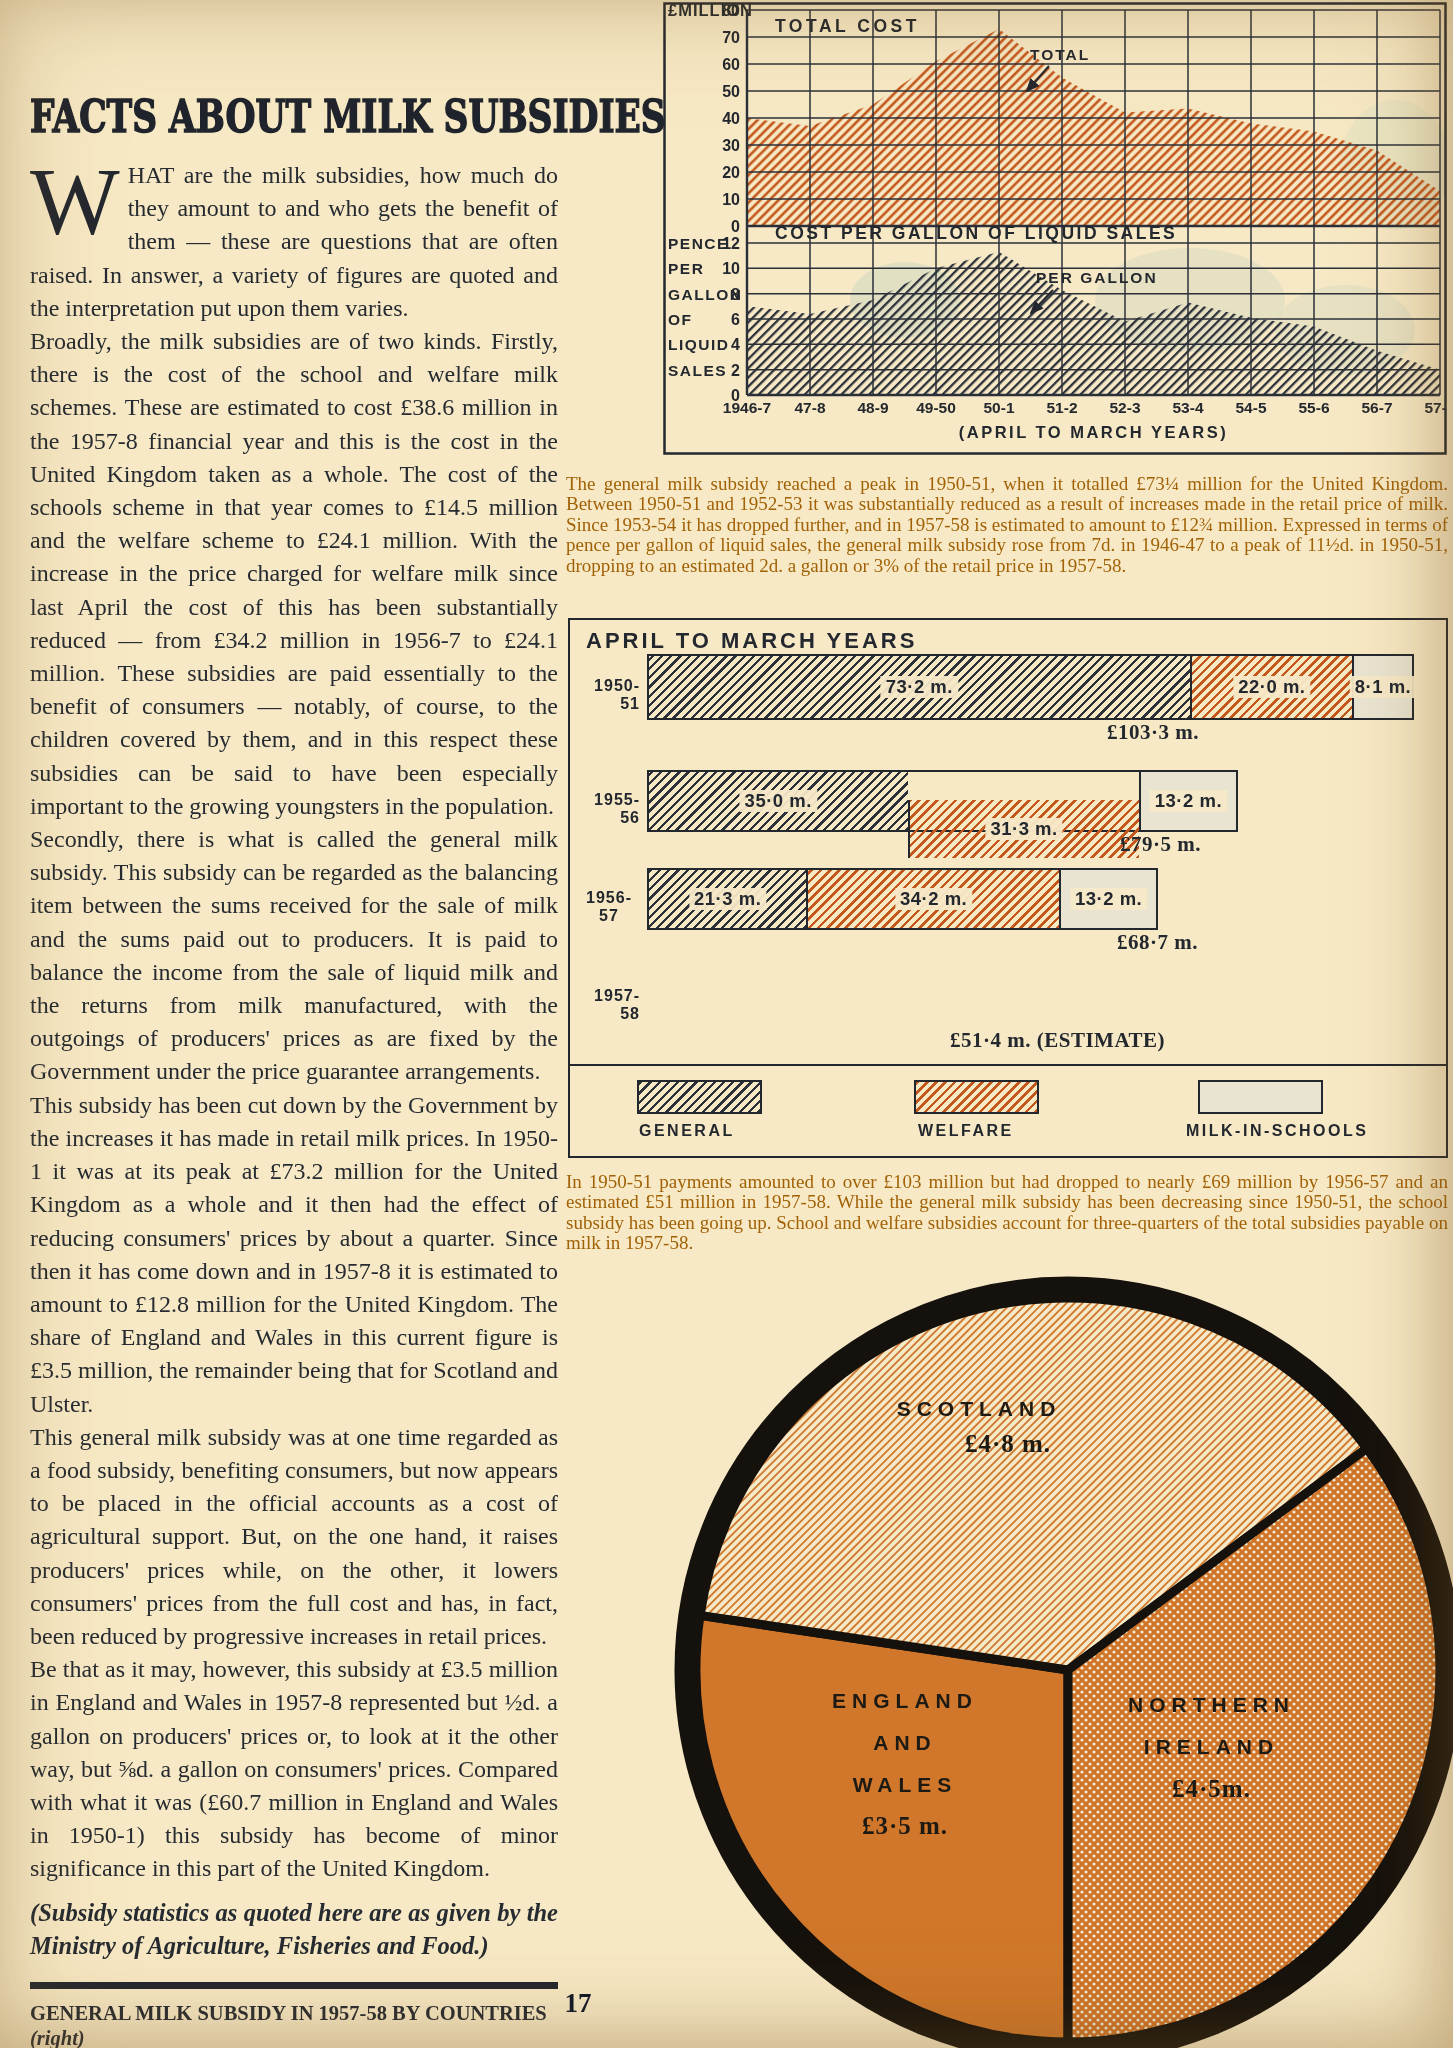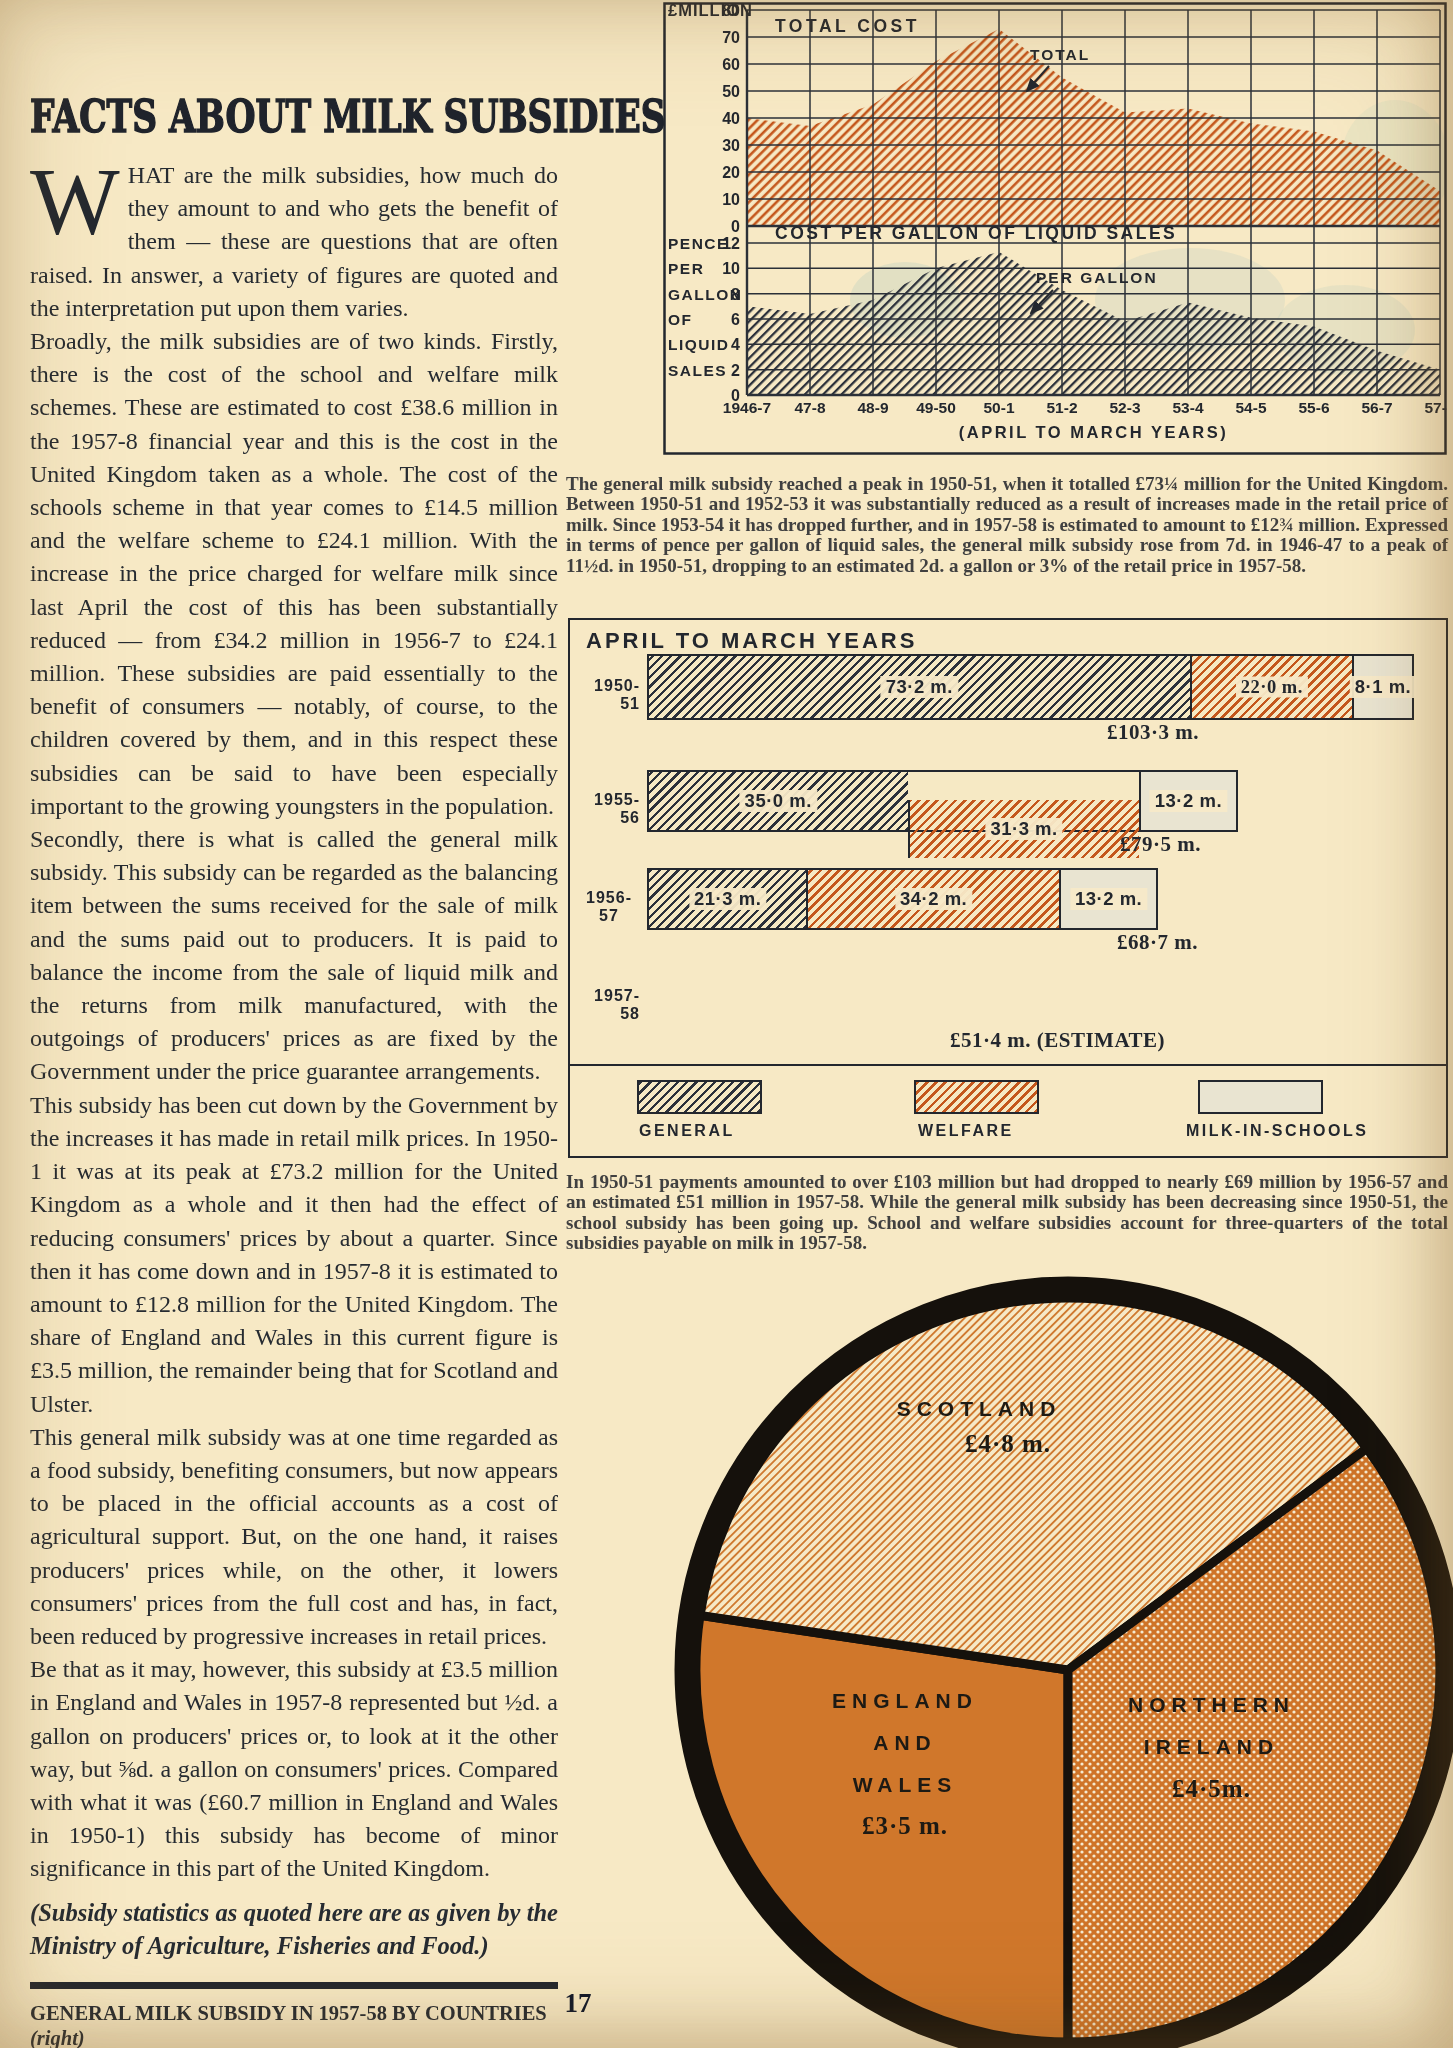--- a/index.html
+++ b/index.html
@@ -12,21 +12,21 @@
   h1.title{font-family:"DejaVu Serif",serif;font-weight:bold;font-size:42px;margin:0 0 18px 0;
         color:#20242c;-webkit-text-stroke:1.4px #20242c;white-space:nowrap;width:644px;
         transform:scale(.82,1.08);transform-origin:0 60%;letter-spacing:0px;}
   .body p{margin:0;font-size:24px;line-height:33.2px;text-align:justify;}
   .dropcap{float:left;font-size:95px;line-height:78px;padding:4px 8px 0 0;font-weight:normal;color:#23282f;}
   .italic-note{margin:10px 0 0 0 !important;font-style:italic;font-weight:bold;font-size:24.5px;line-height:33px;text-align:justify;}
   .rule{height:7px;background:#23272e;margin:20px 0 12px 0;}
   .fn-head{margin:0;font-size:20.5px;font-weight:bold;line-height:25px;}
   .fn-head i{font-weight:bold;}
   
-  .caption{position:absolute;font-weight:bold;font-size:19px;line-height:20.4px;text-align:justify;color:#404040;}
+  .caption{position:absolute;font-weight:normal;font-size:19px;line-height:20.4px;text-align:justify;color:#a16207;}
   .cap1{left:566px;top:474px;width:882px;}
   .cap2{left:566px;top:1172px;width:882px;}
   
   #chart1{position:absolute;left:663px;top:2px;}
   #pie{position:absolute;left:664px;top:1266px;}
   
   #barpanel{position:absolute;left:568px;top:618px;width:880px;height:540px;border:2.5px solid #23272e;box-sizing:border-box;
         font-family:"Liberation Sans",sans-serif;}
   .bp-header{position:absolute;left:16px;top:8px;font-size:22px;font-weight:bold;letter-spacing:3px;color:#23272e;}
   .bar-year{position:absolute;font-size:16px;font-weight:bold;letter-spacing:1px;color:#23272e;}
@@ -165,21 +165,21 @@
 
   <div class="caption cap1">The general milk subsidy reached a peak in 1950-51, when it totalled £73¼ million for the United Kingdom.  Between 1950-51 and 1952-53 it was substantially reduced as a result of increases made in the retail price of milk. Since 1953-54 it has dropped further, and in 1957-58 is estimated to amount to £12¾ million.  Expressed in terms of pence per gallon of liquid sales, the general milk subsidy rose from 7d. in 1946-47 to a peak of 11½d. in 1950-51, dropping to an estimated 2d. a gallon or 3% of the retail price in 1957-58.</div>
 
   <div id="barpanel">
       <div class="bp-header">APRIL TO MARCH YEARS</div>
       <div class="bar-year" style="left: 8px; top: 57px; width: 62px; text-align: right;">1950-51</div>
       <div class="bar" style="left: 77px; top: 34px; height: 66px;">
         <div class="seg general" style="width: 540.655px;">
           <div class="seg-label">73·2 m.</div>
         </div>
-        <div class="seg welfare" style="width: 162.492px; font-family: Liberation Serif, serif;">
+        <div class="seg welfare" style="width: 162.492px;">
           <div class="seg-label">22·0 m.</div>
         </div>
         <div class="seg schools" style="width: 59.8266px;">
           <div class="seg-label">8·1 m.</div>
         </div>
       </div>
       <div class="bar-total" style="left: 537px; top: 100px;">£103·3 m.</div>
       <div class="bar-year" style="left: 8px; top: 171px; width: 62px; text-align: right;">1955-56</div>
       <div class="bar" style="left: 77px; top: 150px; height: 62px;">
         <div class="seg general" style="width: 258.51px;">

